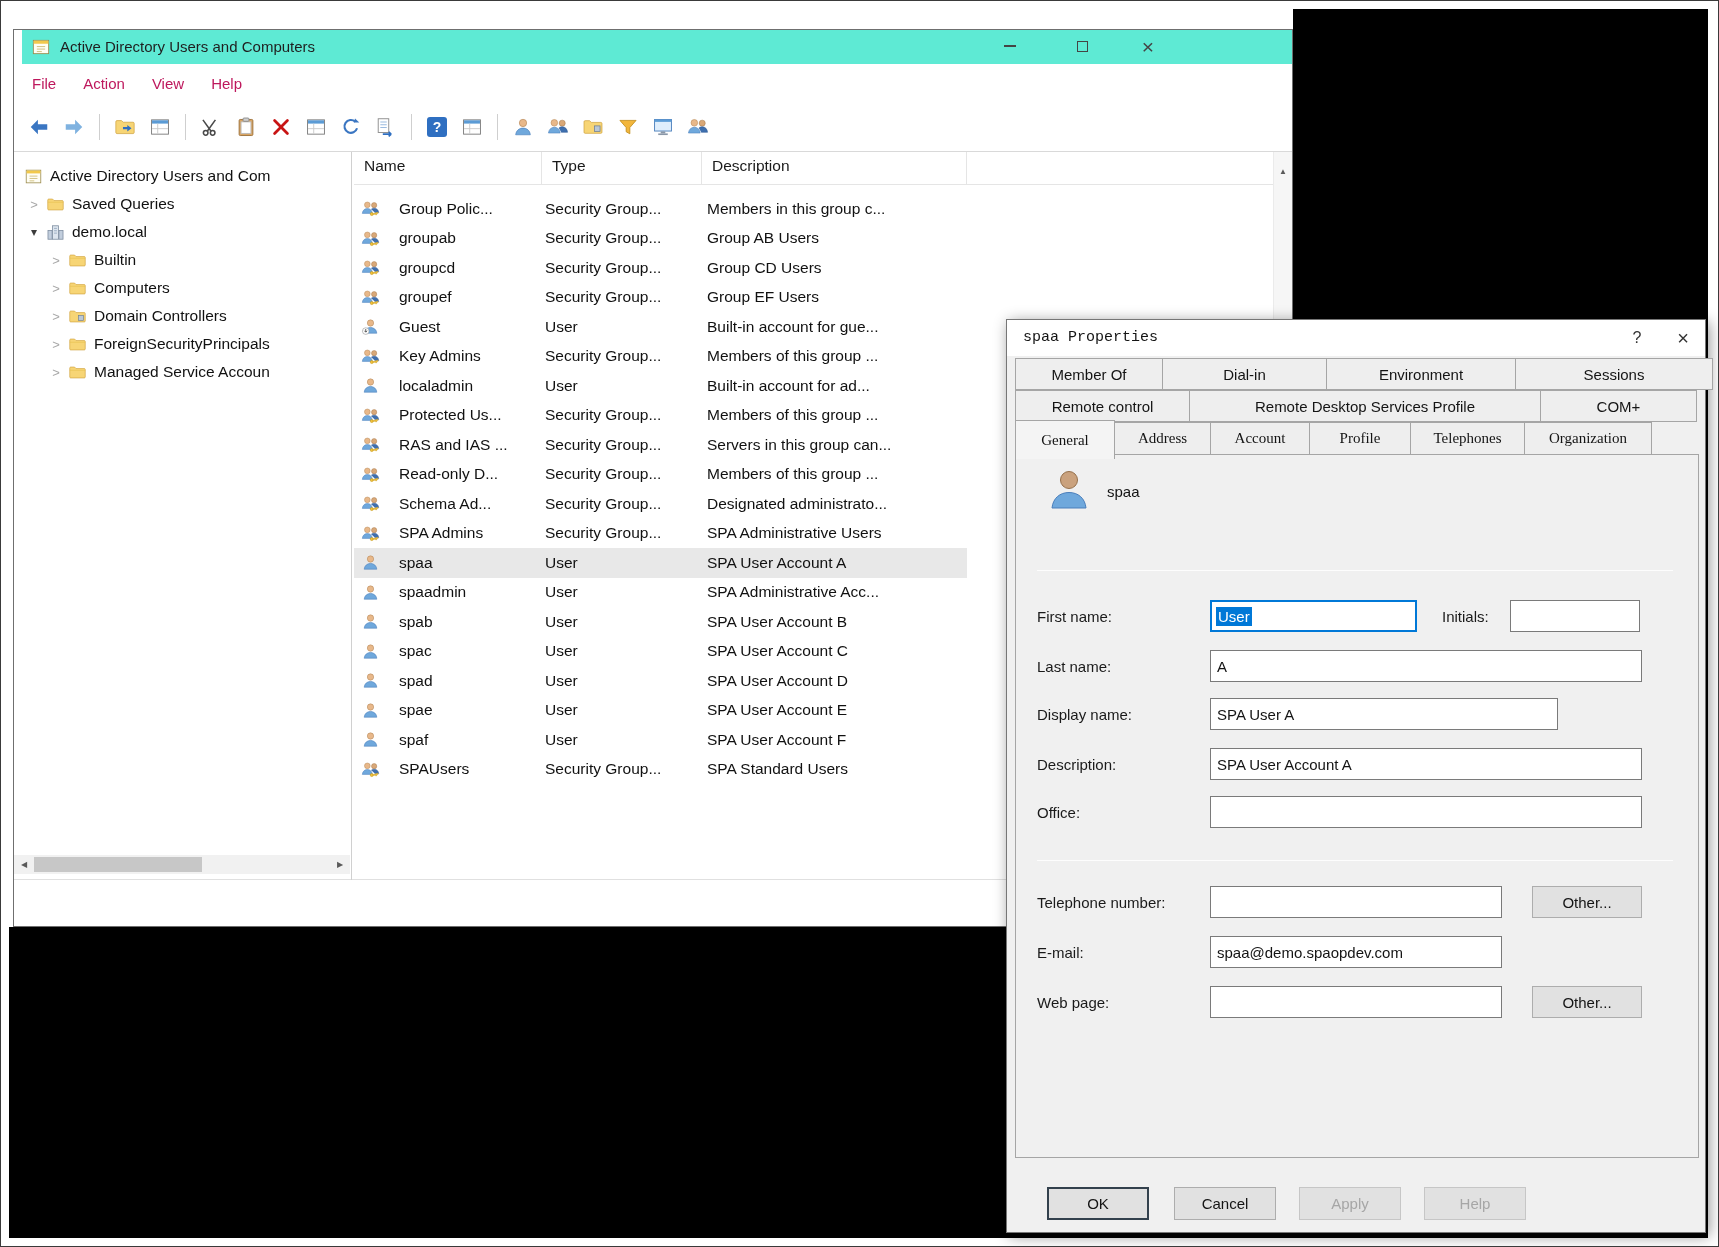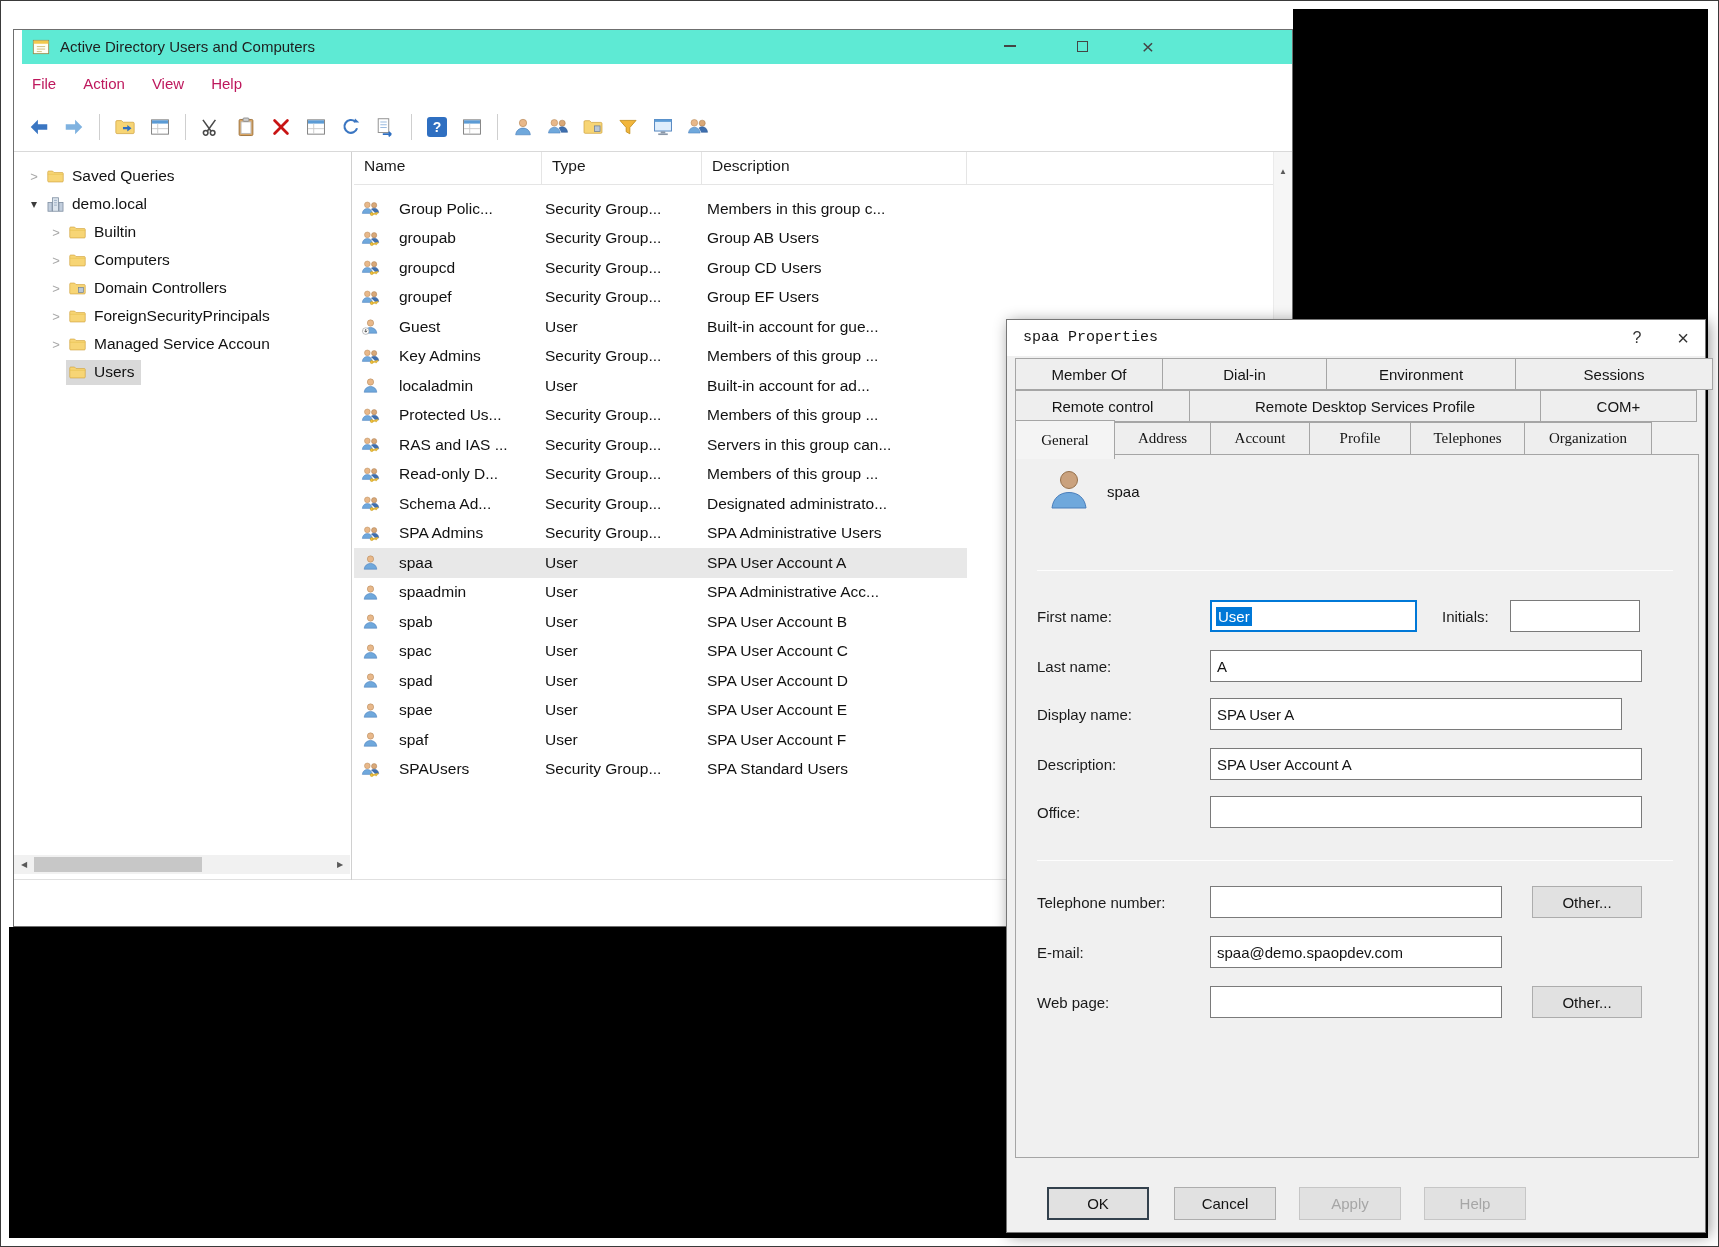--- a/index.html
+++ b/index.html
@@ -241,20 +241,32 @@
             <path d="M1.6 18.6c.4-4 3.1-6.4 6.4-6.4s6 2.4 6.4 6.4z" fill="#6fa8dc" stroke="#4a7ebb" stroke-width=".6"></path>
             <circle cx="16.6" cy="7.8" r="3.3" fill="#d9a878" stroke="#a87a4a" stroke-width=".6"></circle>
             <path d="M12.9 13.2c1-.9 2.3-1.4 3.7-1.4 3.1 0 5.5 2.3 5.8 6h-6.9" fill="#3f6fae" stroke="#2f5a94" stroke-width=".6"></path>
           </svg>
         </span>
       </div>
 
     <div class="content">
       <div class="tree-pane">
         <div class="tree-items">
+            <div class="tree-item" style="padding-left:8px">
+              <span class="node">
+                <span class="t-icon">
+                  <svg viewBox="0 0 24 24">
+                    <rect x="2.8" y="4" width="18.4" height="16" fill="#fffef5" stroke="#9a8a4a"></rect>
+                    <rect x="3.3" y="4.5" width="17.4" height="3.6" fill="#f2c94c"></rect>
+                    <path d="M7 11.5h10M7 14.5h10M7 17.5h6" stroke="#c9b66a" fill="none"></path>
+                  </svg>
+                </span>
+                <span class="t-label">Active Directory Users and Com</span>
+              </span>
+            </div>
             <div class="tree-item" style="padding-left:10px">
               <span class="expander">&gt;</span>
               <span class="node">
                 <span class="t-icon">
                   <svg viewBox="0 0 24 24">
                     <path d="M2.2 6.3c0-.7.5-1.2 1.2-1.2h4.9l1.9 1.9h10.4c.7 0 1.2.5 1.2 1.2v9.5c0 .7-.5 1.2-1.2 1.2H3.4c-.7 0-1.2-.5-1.2-1.2z" fill="#f7d575" stroke="#cfa23e" stroke-width=".8"></path>
                     <path d="M2.2 9.2h19.6" stroke="#e8c04f" stroke-width=".8"></path>
                   </svg>
                 </span>
                 <span class="t-label">Saved Queries</span>
@@ -325,32 +337,20 @@
             <div class="tree-item" style="padding-left:32px">
               <span class="expander">&gt;</span>
               <span class="node">
                 <span class="t-icon">
                   <svg viewBox="0 0 24 24">
                     <path d="M2.2 6.3c0-.7.5-1.2 1.2-1.2h4.9l1.9 1.9h10.4c.7 0 1.2.5 1.2 1.2v9.5c0 .7-.5 1.2-1.2 1.2H3.4c-.7 0-1.2-.5-1.2-1.2z" fill="#f7d575" stroke="#cfa23e" stroke-width=".8"></path>
                     <path d="M2.2 9.2h19.6" stroke="#e8c04f" stroke-width=".8"></path>
                   </svg>
                 </span>
                 <span class="t-label">Managed Service Accoun</span>
-              </span>
-            </div>
-            <div class="tree-item selected" style="padding-left:32px">
-              <span class="expander"></span>
-              <span class="node">
-                <span class="t-icon">
-                  <svg viewBox="0 0 24 24">
-                    <path d="M2.2 6.3c0-.7.5-1.2 1.2-1.2h4.9l1.9 1.9h10.4c.7 0 1.2.5 1.2 1.2v9.5c0 .7-.5 1.2-1.2 1.2H3.4c-.7 0-1.2-.5-1.2-1.2z" fill="#f7d575" stroke="#cfa23e" stroke-width=".8"></path>
-                    <path d="M2.2 9.2h19.6" stroke="#e8c04f" stroke-width=".8"></path>
-                  </svg>
-                </span>
-                <span class="t-label">Users</span>
               </span>
             </div>
           </div>
         <div class="hscrollbar">
           <span class="scroll-arrow hscroll-left">◀</span>
           <span class="hthumb"></span>
           <span class="scroll-arrow hscroll-right">▶</span>
         </div>
       </div>
       <div class="list-pane">
@@ -717,21 +717,21 @@
     <div class="dlg-input" style="left:503px;top:280px;width:130px">
         <span></span>
       </div>
 
     <span class="dlg-label" style="top:330px">Last name:</span>
     <div class="dlg-input" style="left:203px;top:330px;width:432px">
         <span>A</span>
       </div>
 
     <span class="dlg-label" style="top:378px">Display name:</span>
-    <div class="dlg-input" style="left:203px;top:378px;width:412px">
+    <div class="dlg-input" style="left:203px;top:378px;width:348px">
         <span>SPA User A</span>
       </div>
 
     <span class="dlg-label" style="top:428px">Description:</span>
     <div class="dlg-input" style="left:203px;top:428px;width:432px">
         <span>SPA User Account A</span>
       </div>
 
     <span class="dlg-label" style="top:476px">Office:</span>
     <div class="dlg-input" style="left:203px;top:476px;width:432px">

